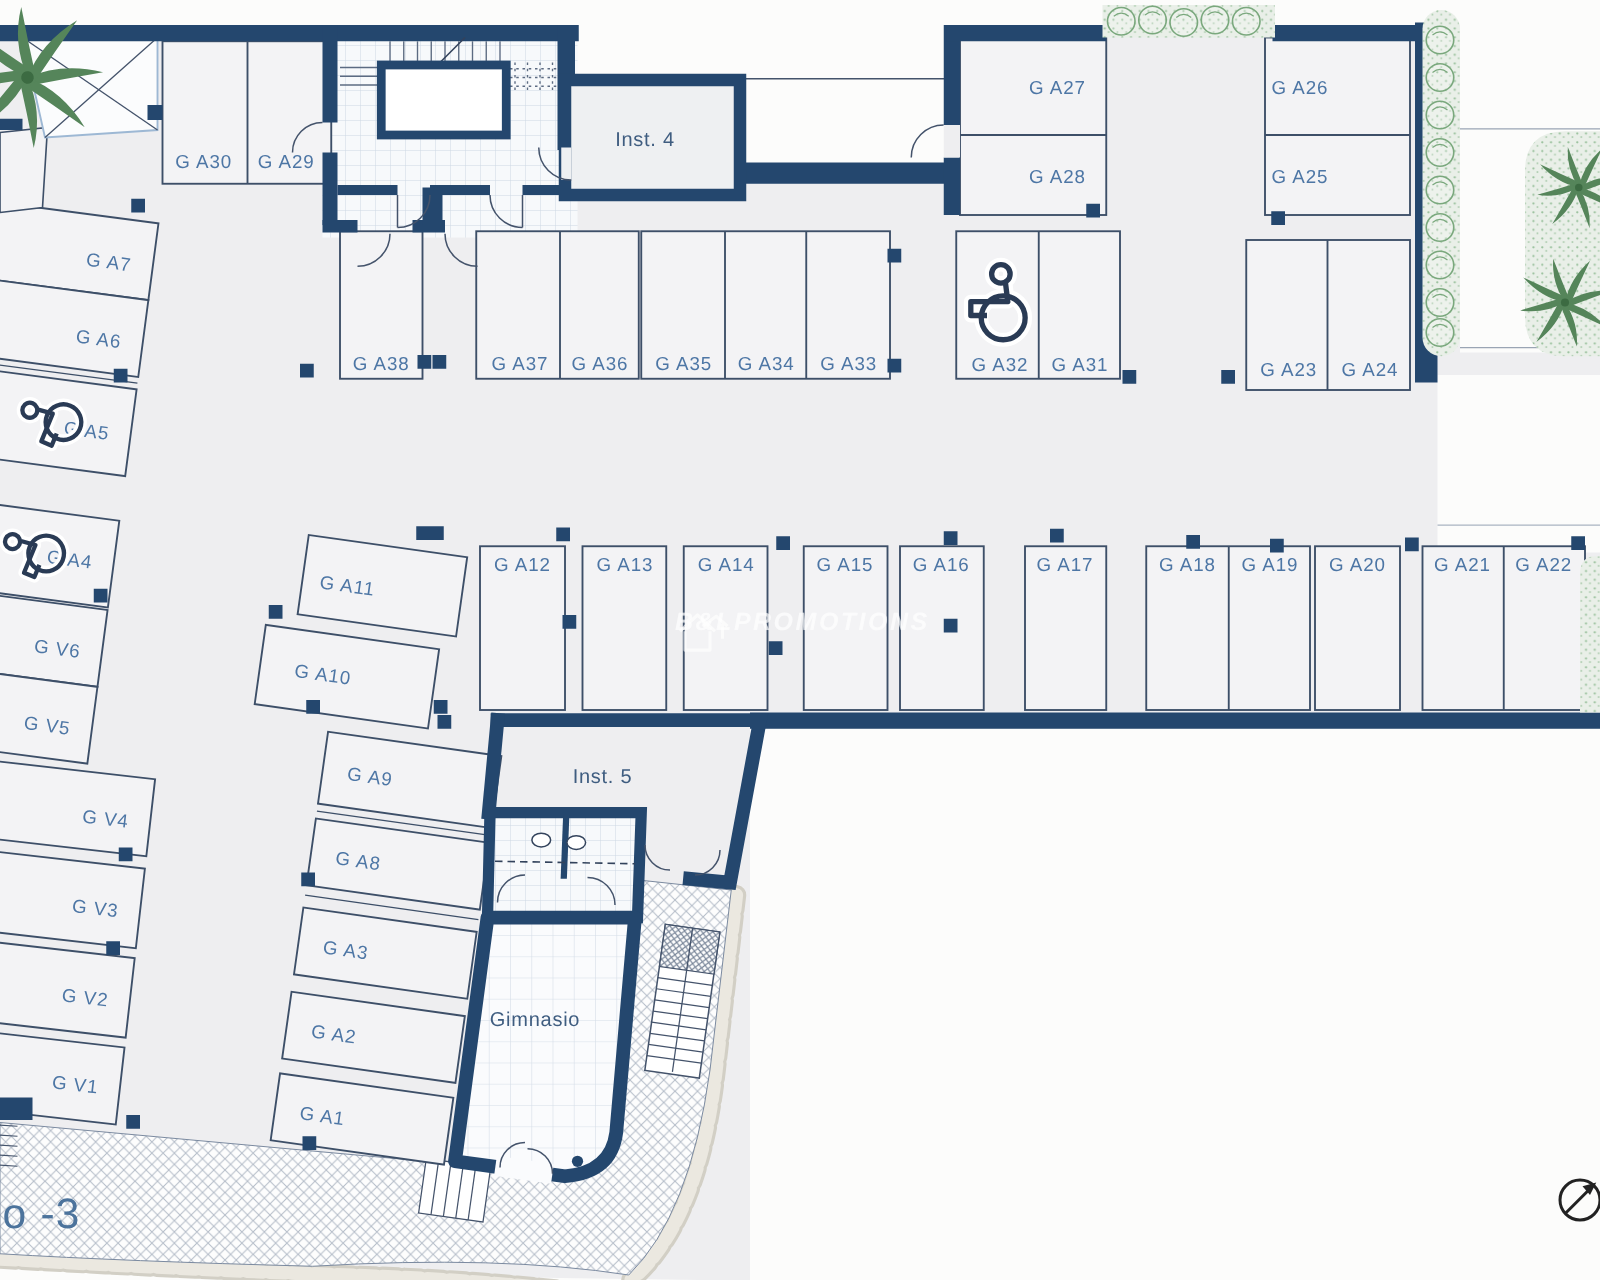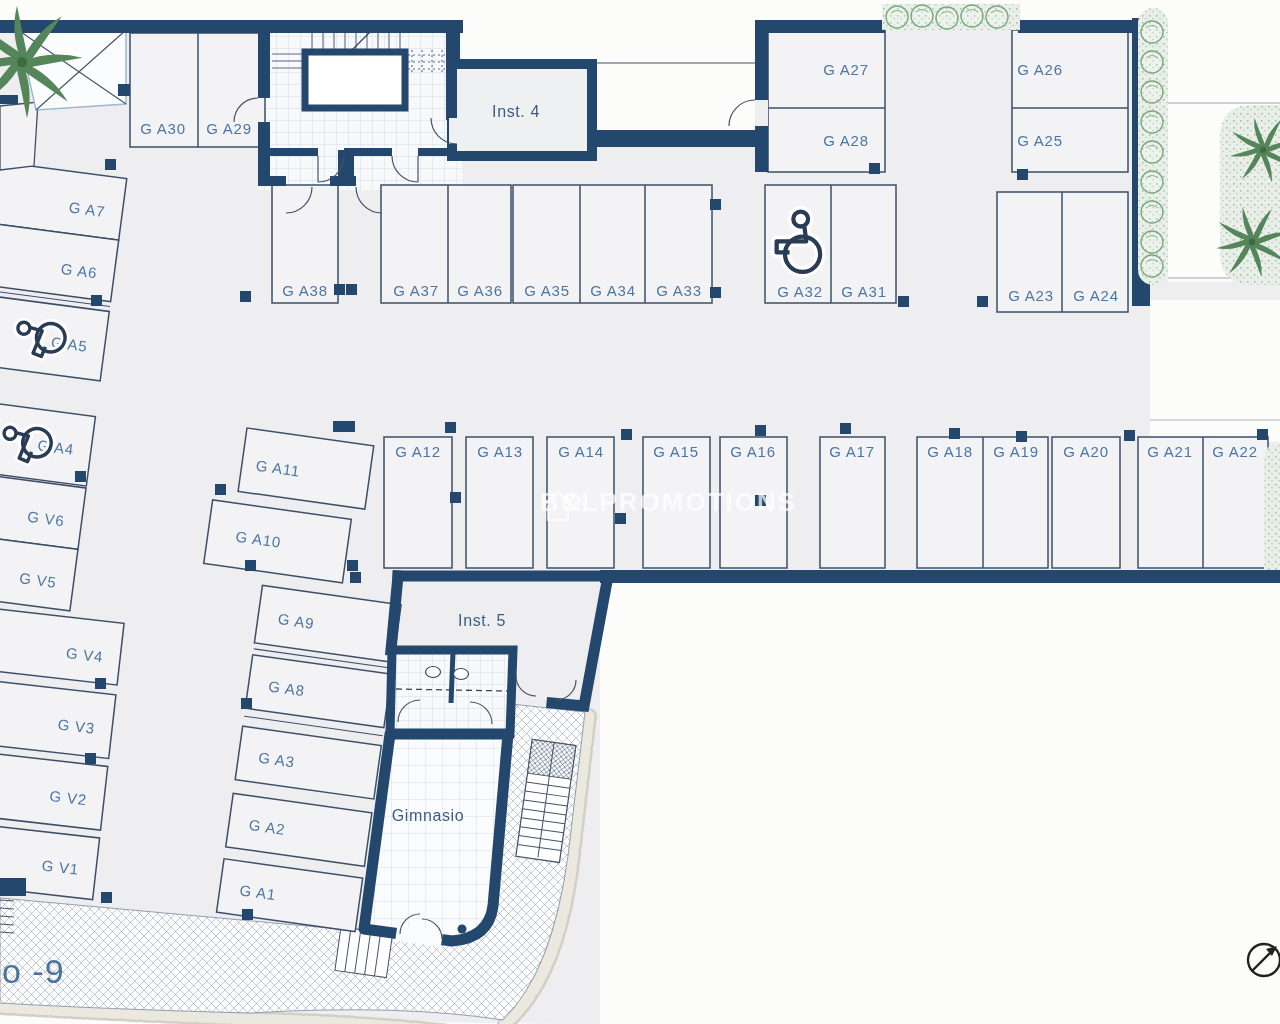--- a/index.html
+++ b/index.html
@@ -4,22 +4,22 @@
 <style>
   html,body{margin:0;padding:0;background:#e8e8ea;}
   .canvas{position:relative;width:1280px;height:1024px;overflow:hidden;
           background:#eeeef0;font-family:"Liberation Sans",sans-serif;}
   svg{position:absolute;left:0;top:0;}
   .lbl{font-family:"Liberation Sans",sans-serif;font-size:15px;font-weight:500;
        letter-spacing:.8px;fill:#4d76a5;}
   .roomlbl{font-family:"Liberation Sans",sans-serif;font-size:16px;font-weight:500;
        letter-spacing:.6px;fill:#3f5d80;}
   .watermark{position:absolute;left:540px;top:487px;display:flex;align-items:center;gap:8px;
-       color:rgba(255,255,255,0.62);font-weight:700;font-size:26px;letter-spacing:2px;
-       text-shadow:0 0 1px rgba(255,255,255,.25);pointer-events:none;}
+       color:rgba(255,255,255,0.62);font-weight:700;font-size:20px;letter-spacing:2px;
+       text-shadow:0 0 1px rgba(255,255,255,.25);pointer-events:none;font-style:italic;}
   .floorlabel{position:absolute;left:2px;top:952px;font-size:34px;font-weight:500;
        color:#4c739c;letter-spacing:1px;}
 </style>
 </head>
 <body>
 
 <div class="canvas">
 <svg width="1280" height="1024" viewBox="0 0 1280 1024">
 <defs>
   <pattern id="tile" width="12" height="12" patternUnits="userSpaceOnUse">
@@ -443,14 +443,14 @@
   <svg width="44" height="38" viewBox="0 0 44 38">
     <g fill="none" stroke="rgba(255,255,255,0.62)" stroke-width="2.6" stroke-linejoin="round">
       <path d="M4,18 L18,5 L32,18"></path>
       <path d="M8,18 V33 H28 V18"></path>
       <path d="M22,14 L33,6 L42,14 M38,12 V24"></path>
     </g>
   </svg>
   <span>B&amp;LPROMOTIONS</span>
 </div>
 
-<div class="floorlabel">o -9</div>
+<div class="floorlabel">o -3</div>
 </div>
 
 </body></html>

